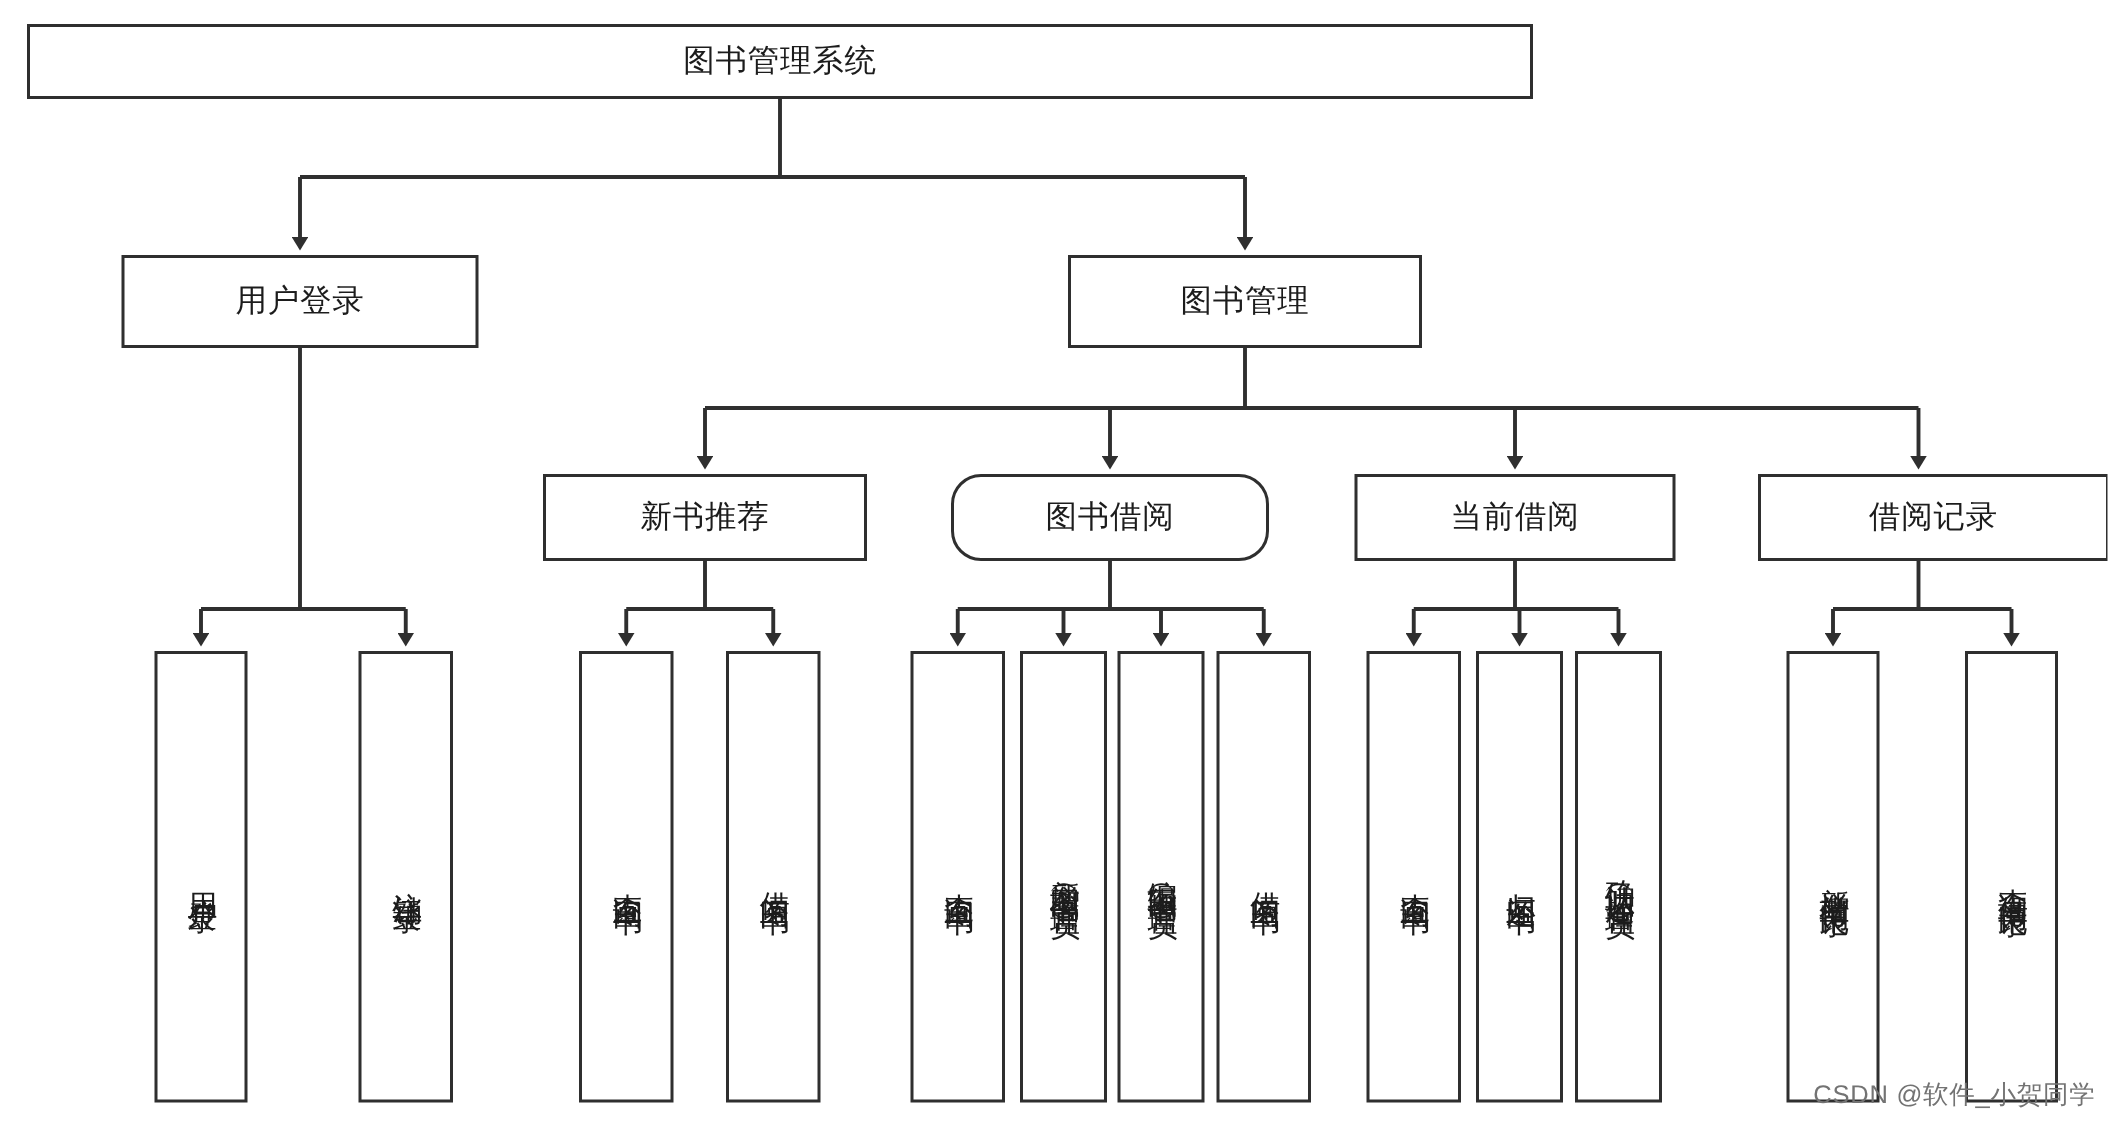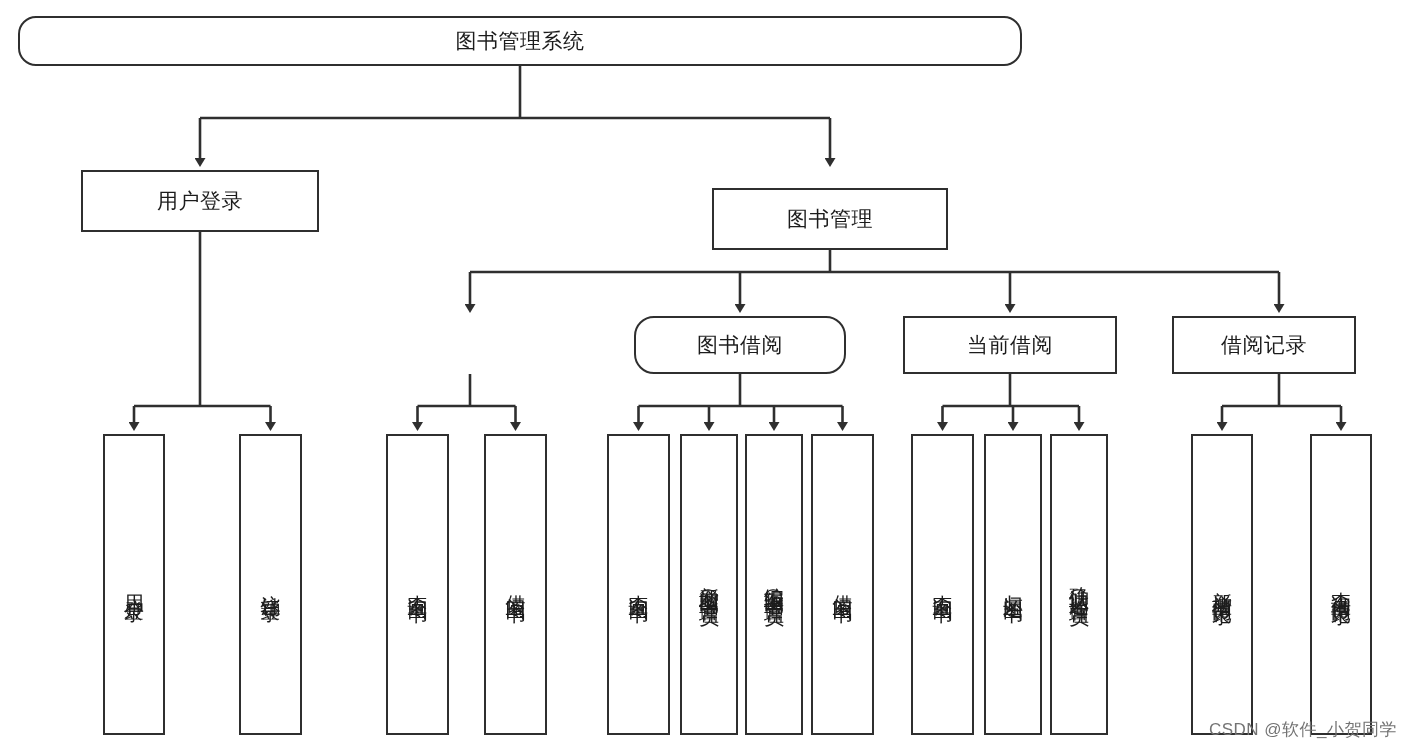--- a/index.html
+++ b/index.html
@@ -107,38 +107,41 @@
         <path d="M942.5,406 L942.5,423" marker-end="url(#arrowhead)"></path>
         <path d="M1013,406 L1013,423" marker-end="url(#arrowhead)"></path>
         <path d="M1079,406 L1079,423" marker-end="url(#arrowhead)"></path>
         <path d="M1279,374 L1279,406"></path>
         <path d="M1222,406 L1341,406"></path>
         <path d="M1222,406 L1222,423" marker-end="url(#arrowhead)"></path>
         <path d="M1341,406 L1341,423" marker-end="url(#arrowhead)"></path>
       </g>
   </svg>
 
-  <div class="node horiz" style="left: 18px; top: 16px; width: 1004px; height: 50px; border-radius: 18px;">
+  <div class="node horiz" style="left: 18px; top: 16px; width: 1004px; height: 50px;">
     <span>图书管理系统</span>
   </div>
 
   <div class="node horiz" style="left: 81px; top: 170px; width: 238px; height: 62px;">
     <span>用户登录</span>
   </div>
-  <div class="node horiz" style="left: 712px; top: 170px; width: 236px; height: 62px; margin-top: 18px;">
+  <div class="node horiz" style="left: 712px; top: 170px; width: 236px; height: 62px;">
     <span>图书管理</span>
   </div>
 
+  <div class="node horiz" style="left: 362px; top: 316px; width: 216px; height: 58px;">
+    <span>新书推荐</span>
+  </div>
   <div class="node horiz" style="left: 634px; top: 316px; width: 212px; height: 58px; border-radius: 20px;">
     <span>图书借阅</span>
   </div>
   <div class="node horiz" style="left: 903px; top: 316px; width: 214px; height: 58px;">
     <span>当前借阅</span>
   </div>
-  <div class="node horiz" style="left: 1172px; top: 316px; width: 184px; height: 58px;">
+  <div class="node horiz" style="left: 1172px; top: 316px; width: 234px; height: 58px;">
     <span>借阅记录</span>
   </div>
 
   <div class="node vert" style="left: 103px; top: 434px; width: 62px; height: 301px;">
     <span class="vlabel">用户登录</span>
   </div>
   <div class="node vert" style="left: 239px; top: 434px; width: 63px; height: 301px;">
     <span class="vlabel">注销登录</span>
   </div>
 

